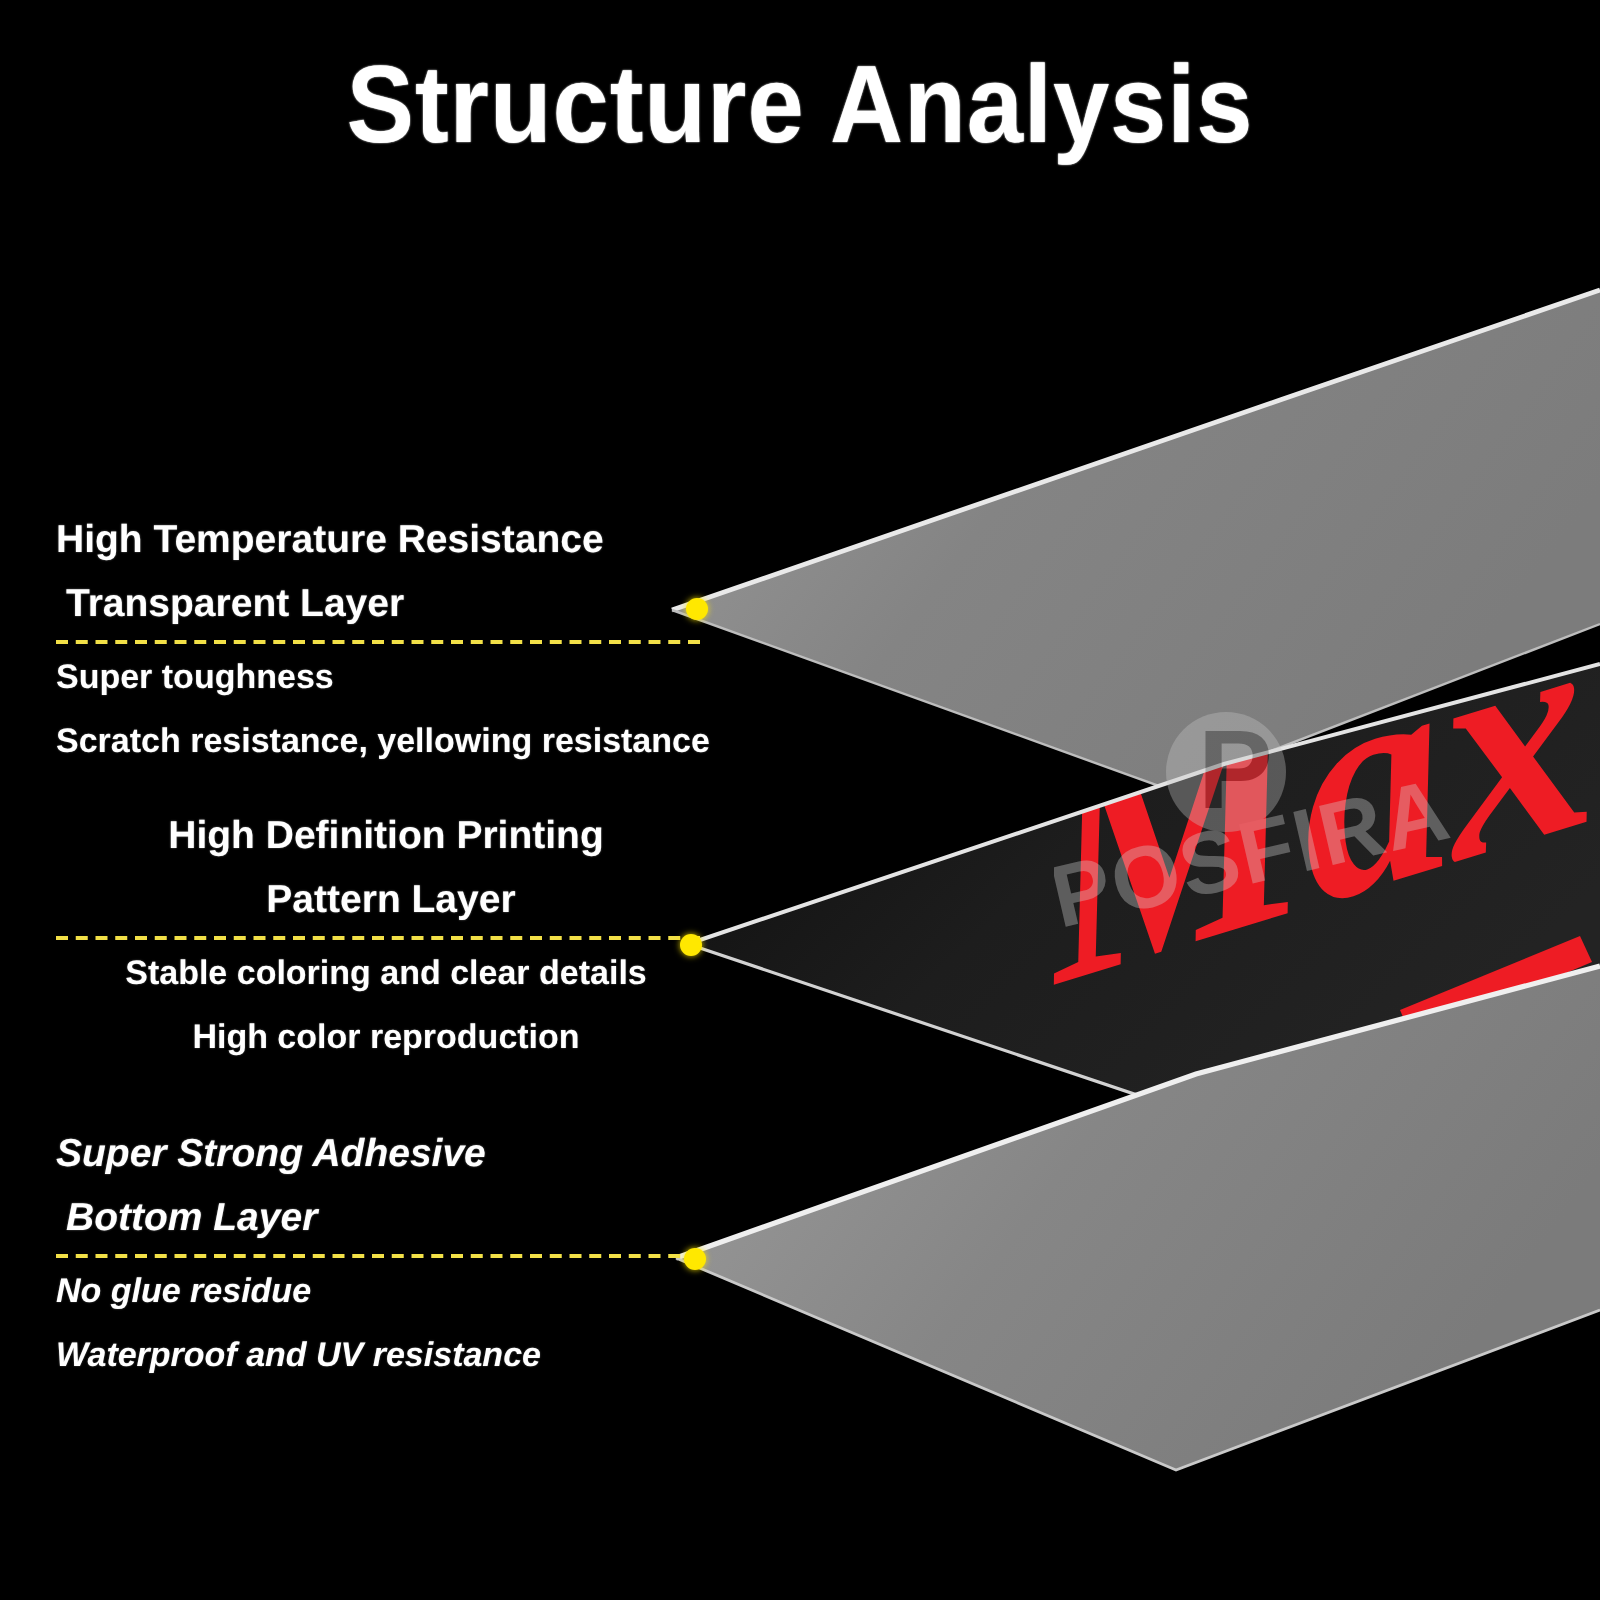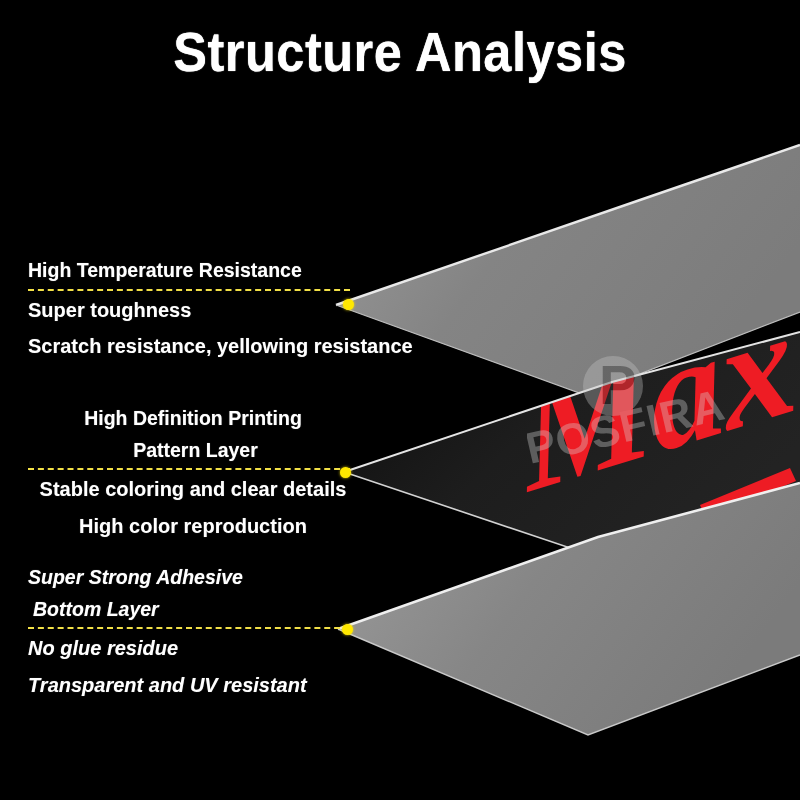--- a/index.html
+++ b/index.html
@@ -55,21 +55,21 @@
     text-shadow:0 0 1px rgba(255,255,255,.45);
   }
   .callout .head .l2 { display:block; padding-left:5px; }
   .callout .rule {
     margin-top:2px;
     height:0;
     border-top:2px dashed #f2e047;
     width:322px;
   }
   .callout .sub {
-    font-size:20px;
+    font-size:17px;
     font-weight:bold;
     line-height:1.68;
     padding-top:3px;
     white-space:nowrap;
     text-shadow:0 0 1px rgba(255,255,255,.35);
   }
 
   #callout-1 { top:238px;margin-top:17px; }
   #callout-2 { top:403px;text-align:center; }
   #callout-3 { top:562px;font-style:italic; }
@@ -148,20 +148,21 @@
     <g opacity="0.34">
       <circle cx="86" cy="34" r="30" fill="#c9c9c9"></circle>
       <text x="72" y="52" font-family="'Liberation Sans', sans-serif" font-weight="bold" font-size="56" fill="#3a3a3a">P</text>
       <text x="3" y="112" transform="rotate(-13 3 112)" font-family="'Liberation Sans', sans-serif" font-weight="bold" font-size="44" fill="#d8d8d8" letter-spacing="1">POSFIRA</text>
     </g>
   </svg>
 
   <div class="callout" id="callout-1">
     <div class="head">
       <span>High Temperature Resistance</span>
+      <span class="l2">Transparent Layer</span>
     </div>
     <div class="rule"></div>
     <div class="sub">Super toughness</div>
     <div class="sub">Scratch resistance, yellowing resistance</div>
   </div>
   <div class="dot" style="left:343px; top:299px;"></div>
 
   <div class="callout" id="callout-2">
     <div class="head">
       <span>High Definition Printing</span>
@@ -173,17 +174,17 @@
   </div>
   <div class="dot" style="left:340px; top:467px;"></div>
 
   <div class="callout" id="callout-3">
     <div class="head">
       <span>Super Strong Adhesive</span>
       <span class="l2">Bottom Layer</span>
     </div>
     <div class="rule"></div>
     <div class="sub">No glue residue</div>
-    <div class="sub">Transparent and UV resistant</div>
+    <div class="sub">Waterproof and UV resistance</div>
   </div>
   <div class="dot" style="left:342px; top:624px;"></div>
 
 </div>
 
 </body></html>

